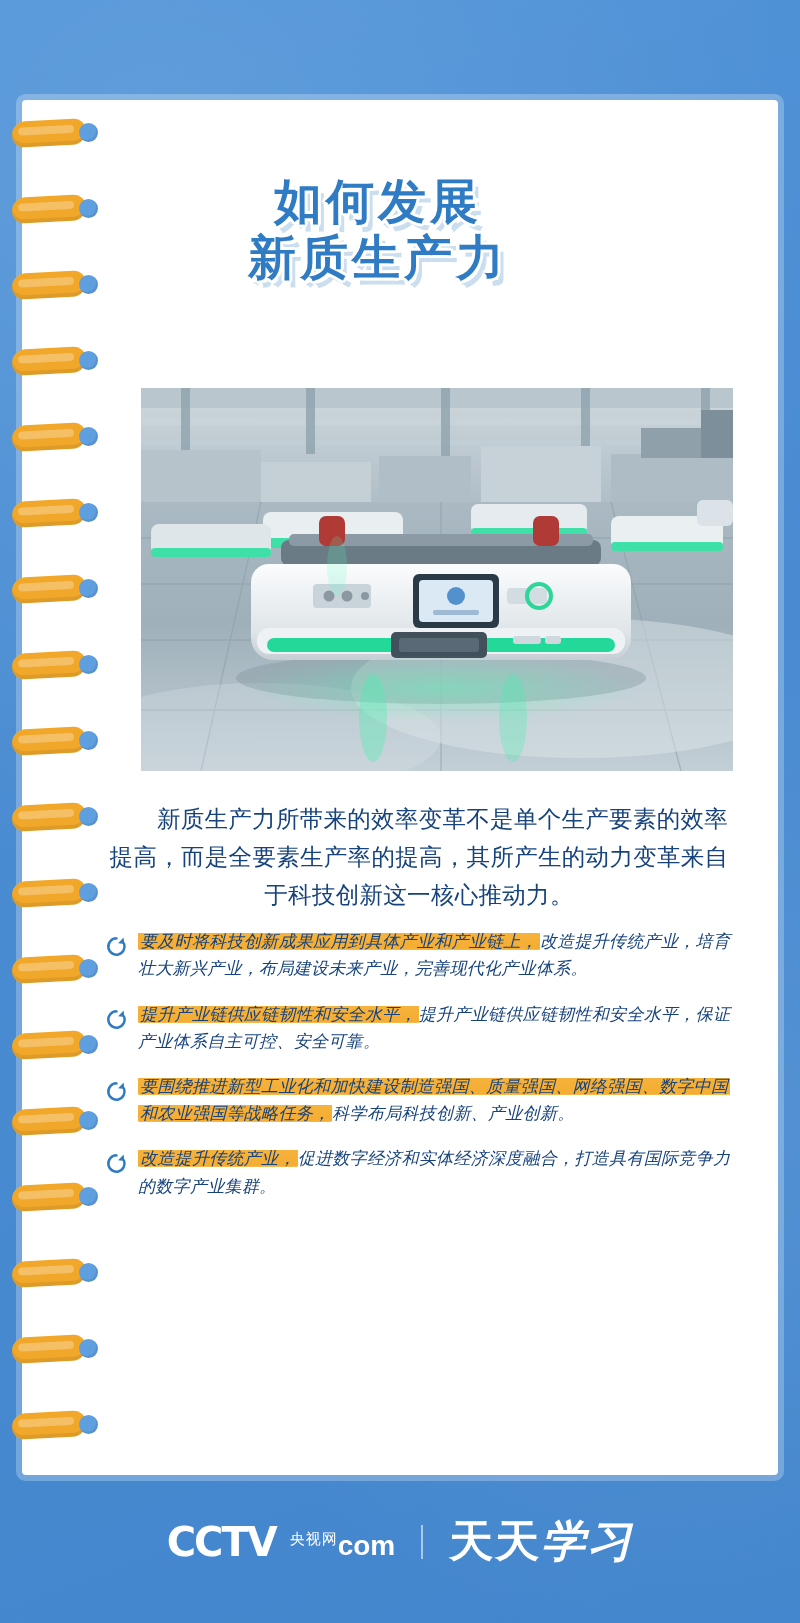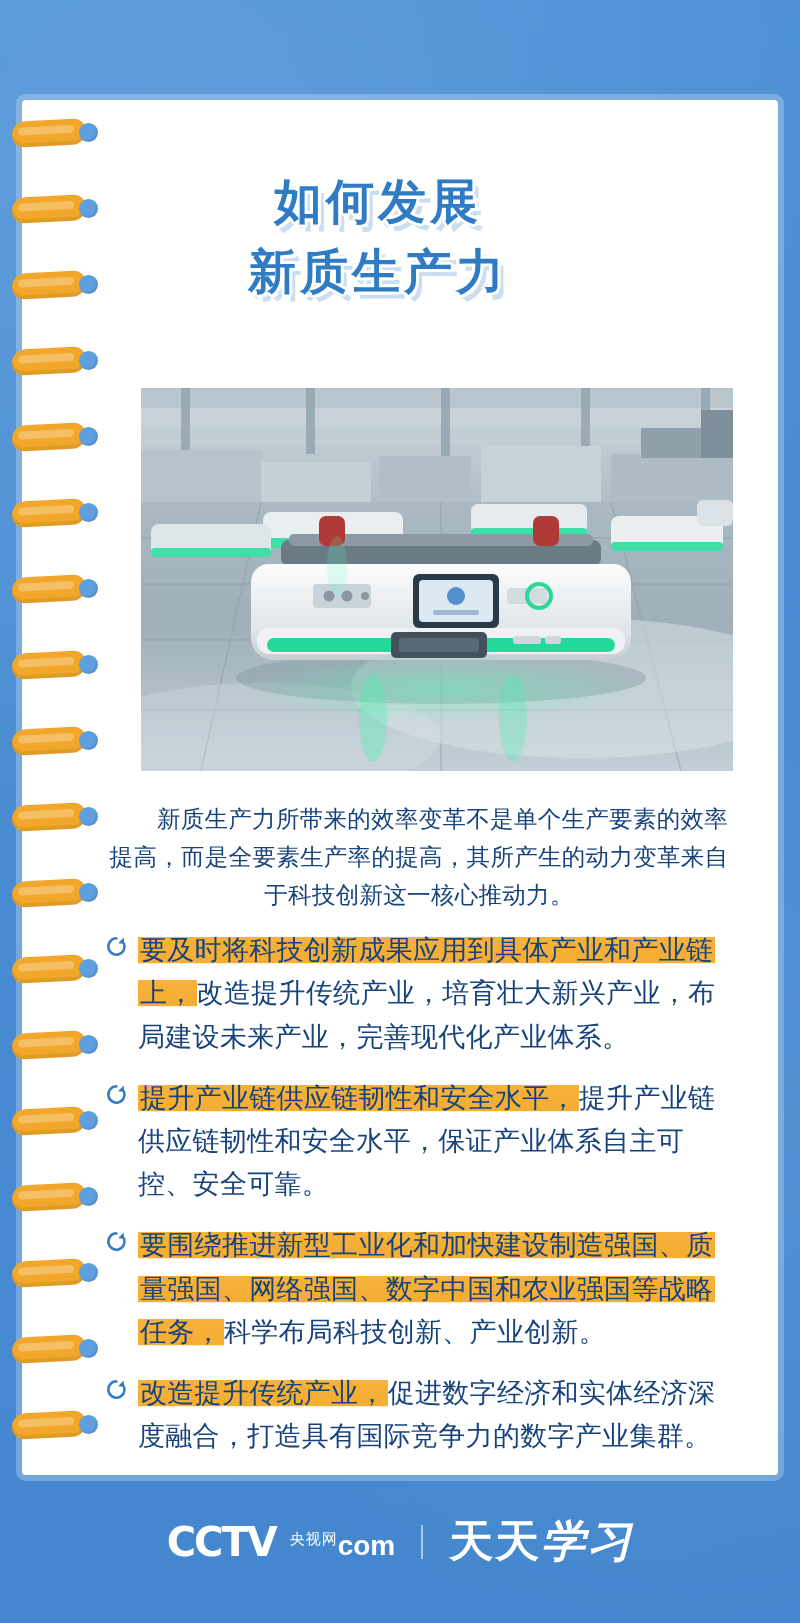--- a/index.html
+++ b/index.html
@@ -110,21 +110,21 @@
     font-weight: bold;
     font-size: 48px;
     letter-spacing: 4px;
     line-height: 1.12;
     color: #2f7bc4;
     text-shadow:
        3px 0 0 #ffffff, -3px 0 0 #ffffff, 0 3px 0 #ffffff, 0 -3px 0 #ffffff,
        2px 2px 0 #ffffff, -2px 2px 0 #ffffff, 2px -2px 0 #ffffff, -2px -2px 0 #ffffff,
        6px 7px 0 rgba(47,123,196,0.25);
   }
-  .title-line.l2 { margin-top: 16px; }
+  .title-line.l2 { margin-top: 2px; }
 
   
   .photo {
     position: absolute;
     left: 141px;
     top: 388px;
     width: 592px;
     height: 383px;
     overflow: hidden;
     background: #9fb3bd;
@@ -146,24 +146,25 @@
     text-indent: 2em;
     margin: 0 0 14px 0;
     color: #17437d;
     letter-spacing: 0.3px;
     text-align: center;
   }
   .bullet {
     position: relative;
     padding-left: 34px;
     margin-bottom: 18px;
-    font-size: 27px;
+    font-size: 17px;
     line-height: 1.6;
     color: #17437d;
     letter-spacing: 0.3px;
+    font-style: italic;
   }
   .bullet-icon {
     position: absolute;
     left: 0;
     top: 6px;
     width: 25px;
     height: 25px;
   }
   .bullet-icon svg { display:block; width:100%; height:100%; }
   .hl {

